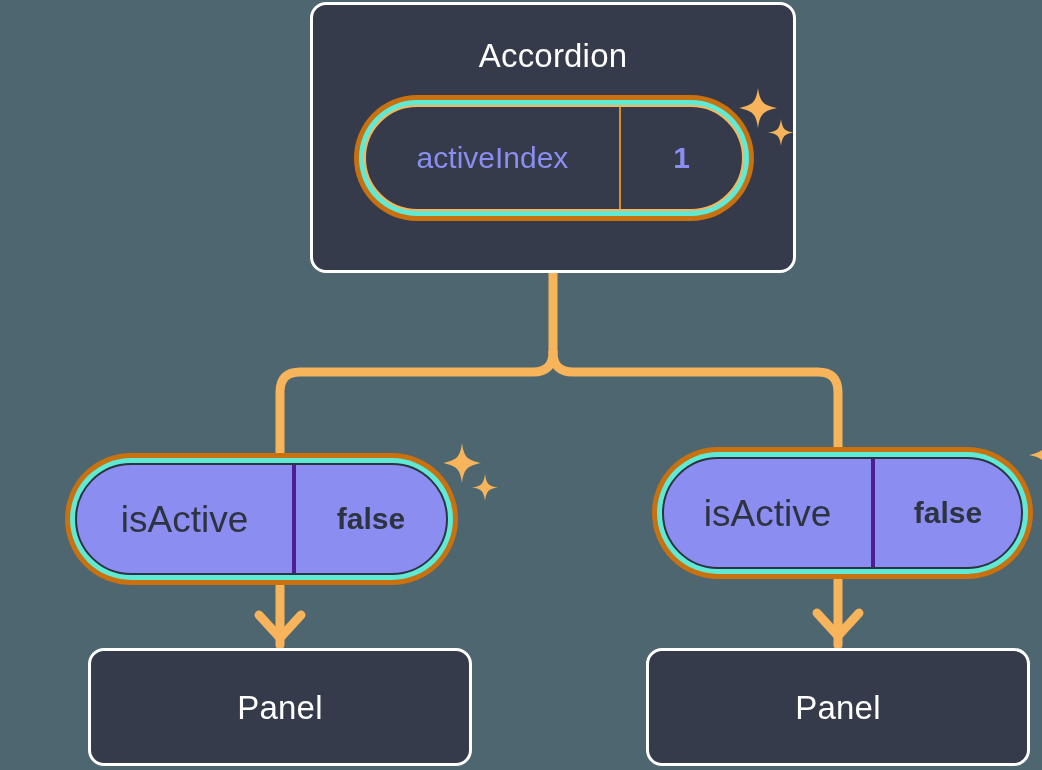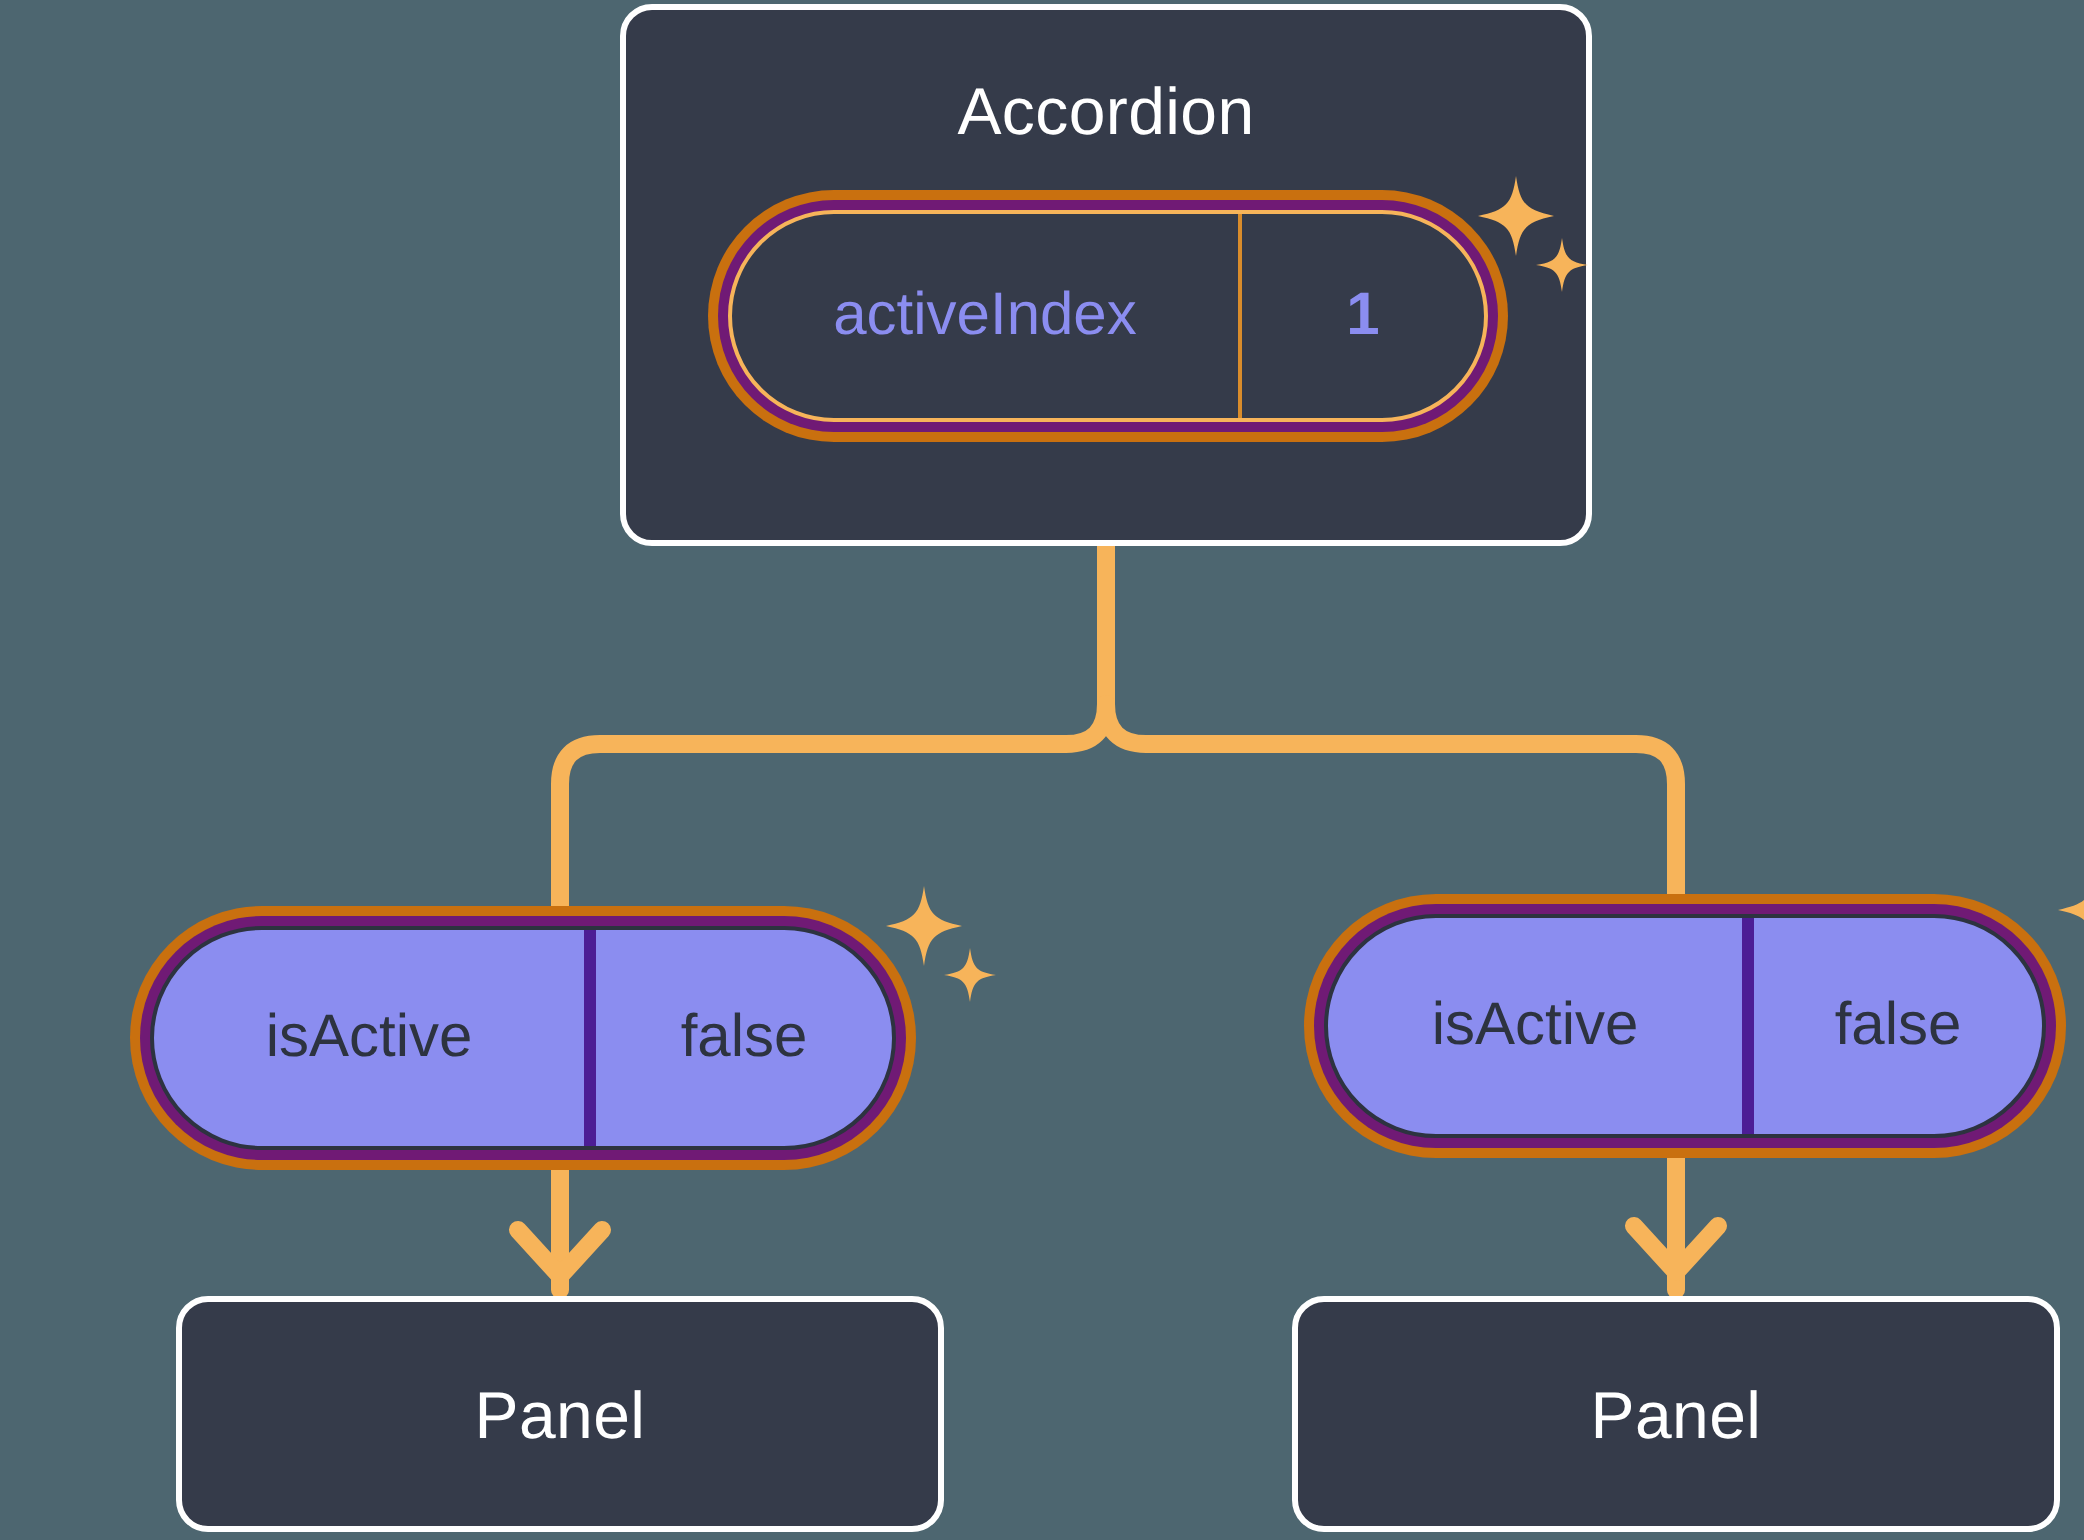--- a/index.html
+++ b/index.html
@@ -87,21 +87,21 @@
     border-radius: 999px;
     background: #c9700f;           
     padding: 5px;
     display: block;
   }
   .pill-mid {
     box-sizing: border-box;
     width: 100%;
     height: 100%;
     border-radius: 999px;
-    background: #701a75;           
+    background: #5eead4;           
     padding: 5px;
   }
   .pill-inner {
     box-sizing: border-box;
     width: 100%;
     height: 100%;
     border-radius: 999px;
     display: flex;
     align-items: stretch;
     overflow: hidden;
@@ -133,28 +133,28 @@
     flex: 1 1 auto;
   }
 
   
   .pill.purple .pill-inner {
     background: #8b8df0;
     border: 2px solid #2d3340;
   }
   .pill.purple .pill-key {
     color: #2d3340;
-    font-size: 30px;
+    font-size: 37px;
     font-weight: 400;
-    border-right: 6px solid #4c1d95;
+    border-right: 4px solid #4c1d95;
   }
   .pill.purple .pill-val {
     color: #2d3340;
     font-size: 30px;
-    font-weight: 400;
+    font-weight: 700;
     flex: 1 1 auto;
   }
 
   #pill-activeindex {
     left: 306px;
     top: 95px;
     width: 400px;
     height: 126px;
   }
   #pill-isactive-left {

